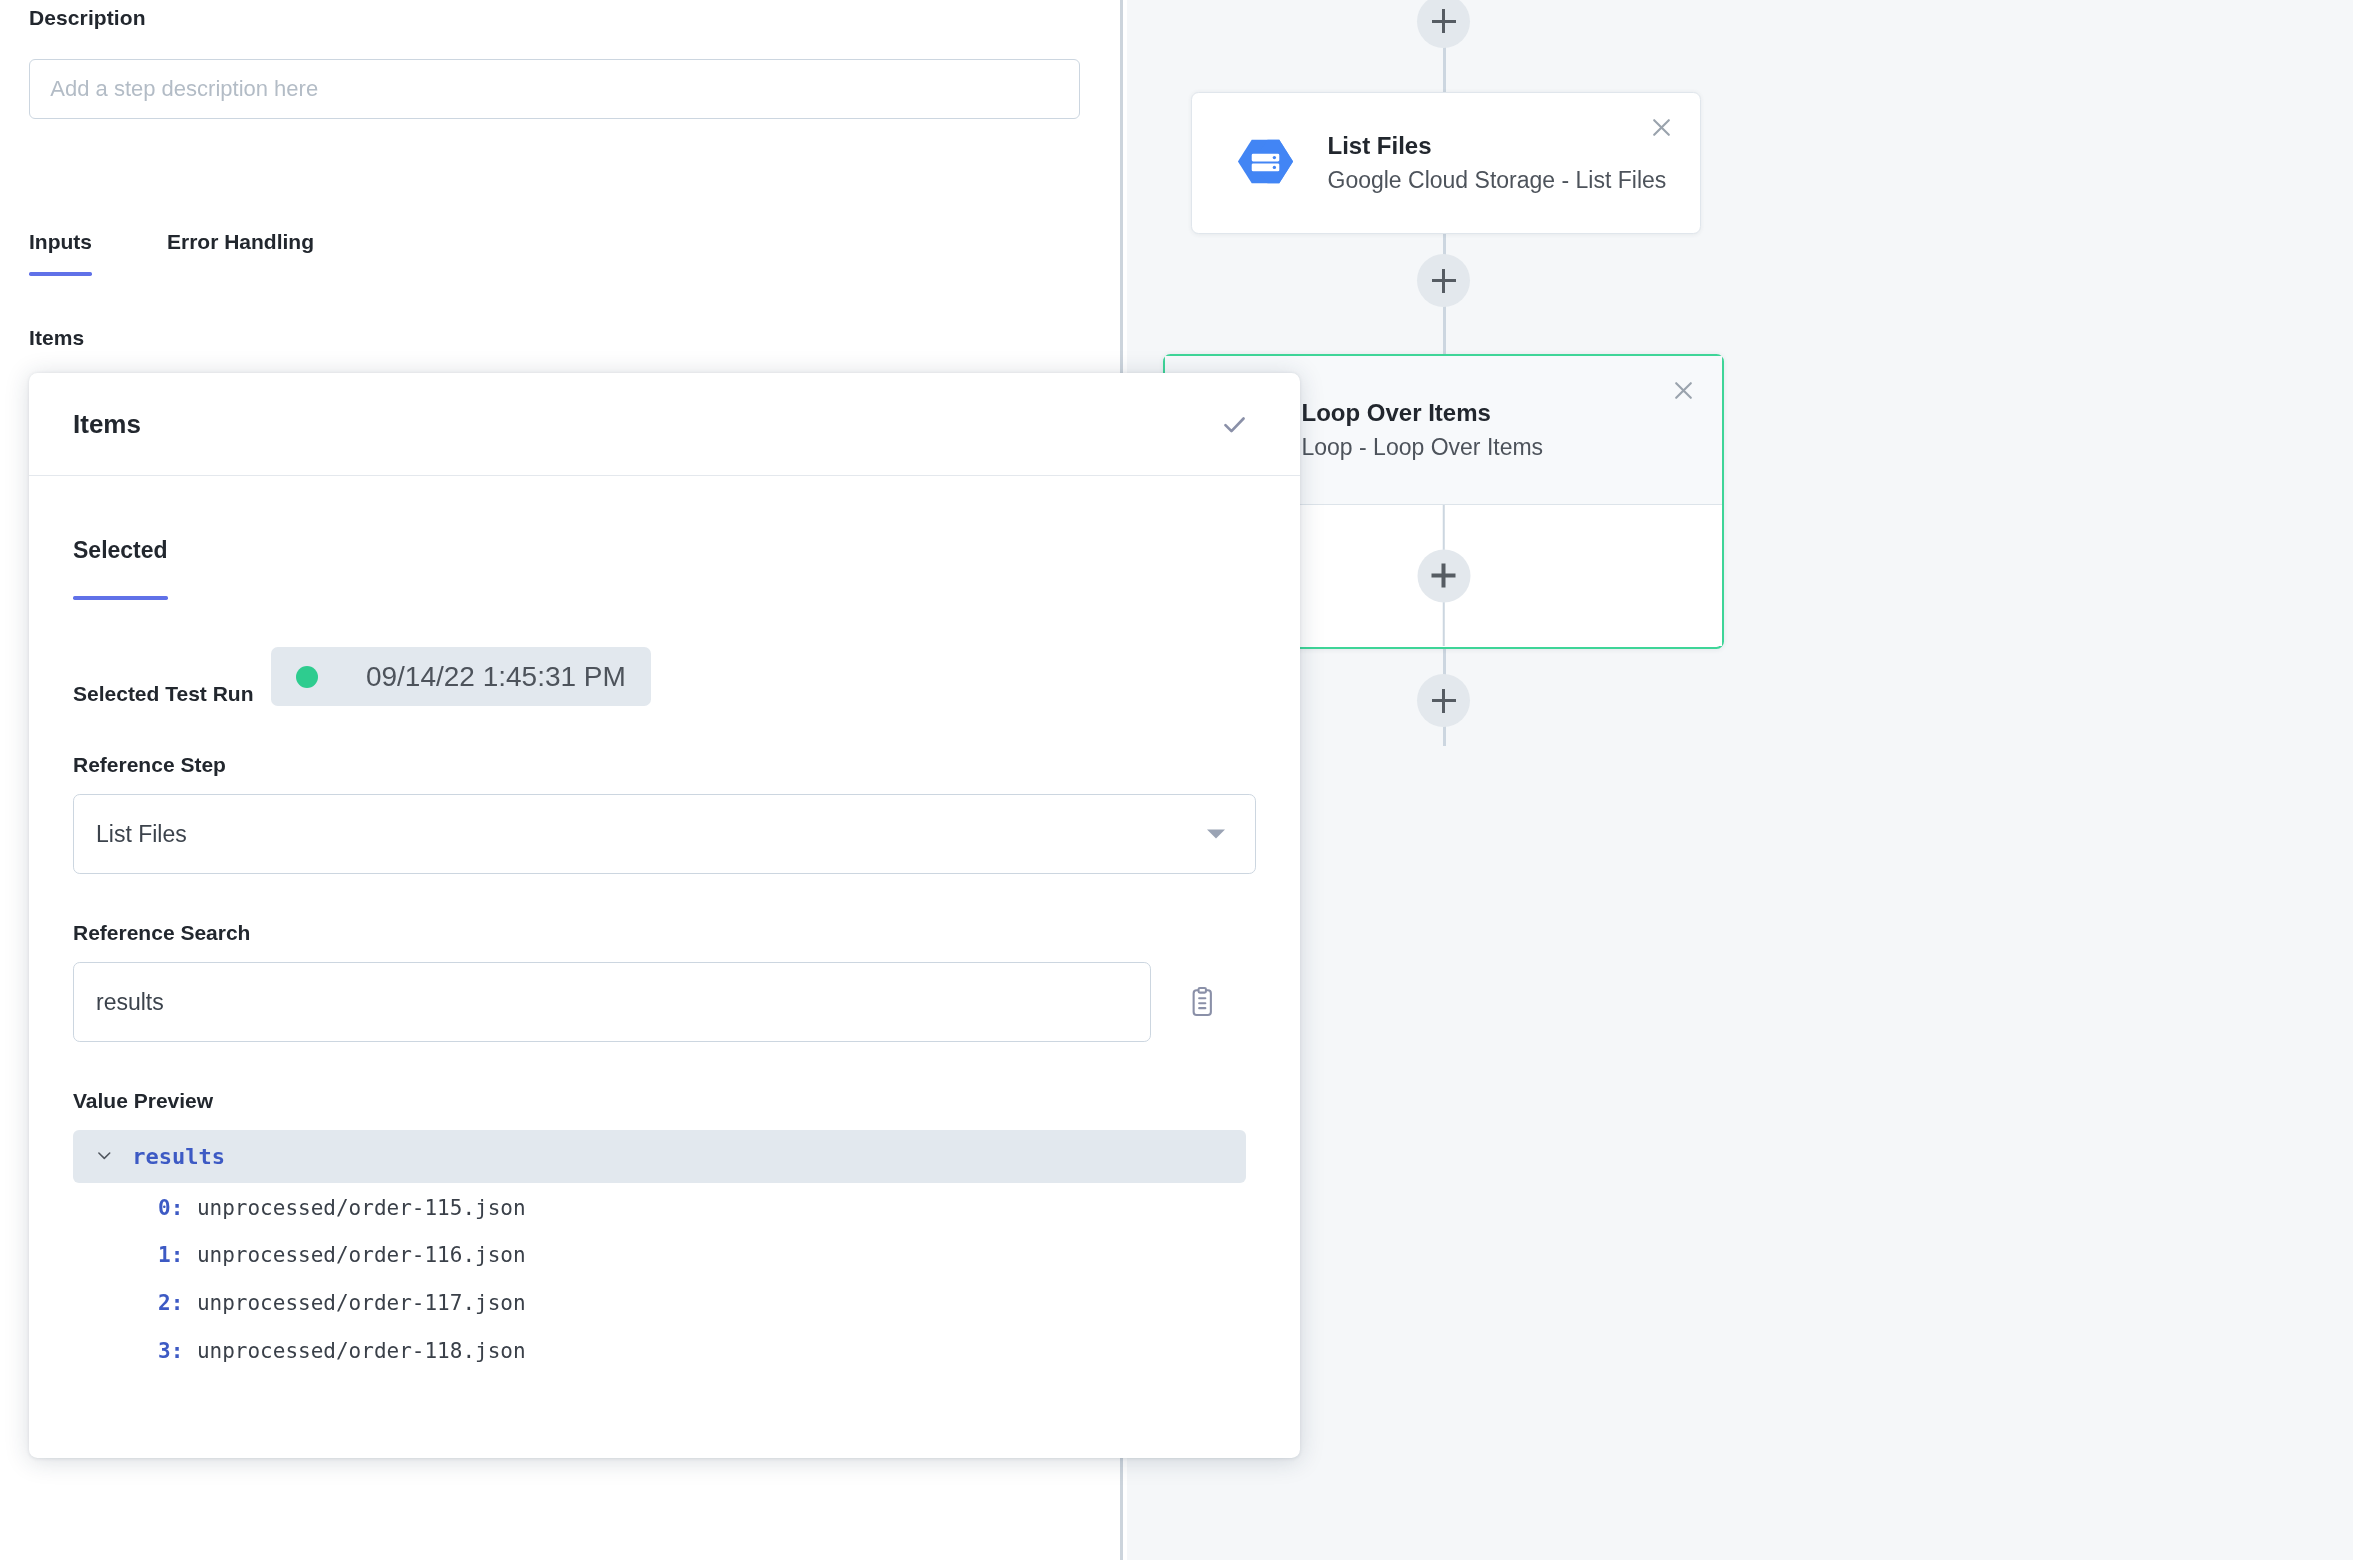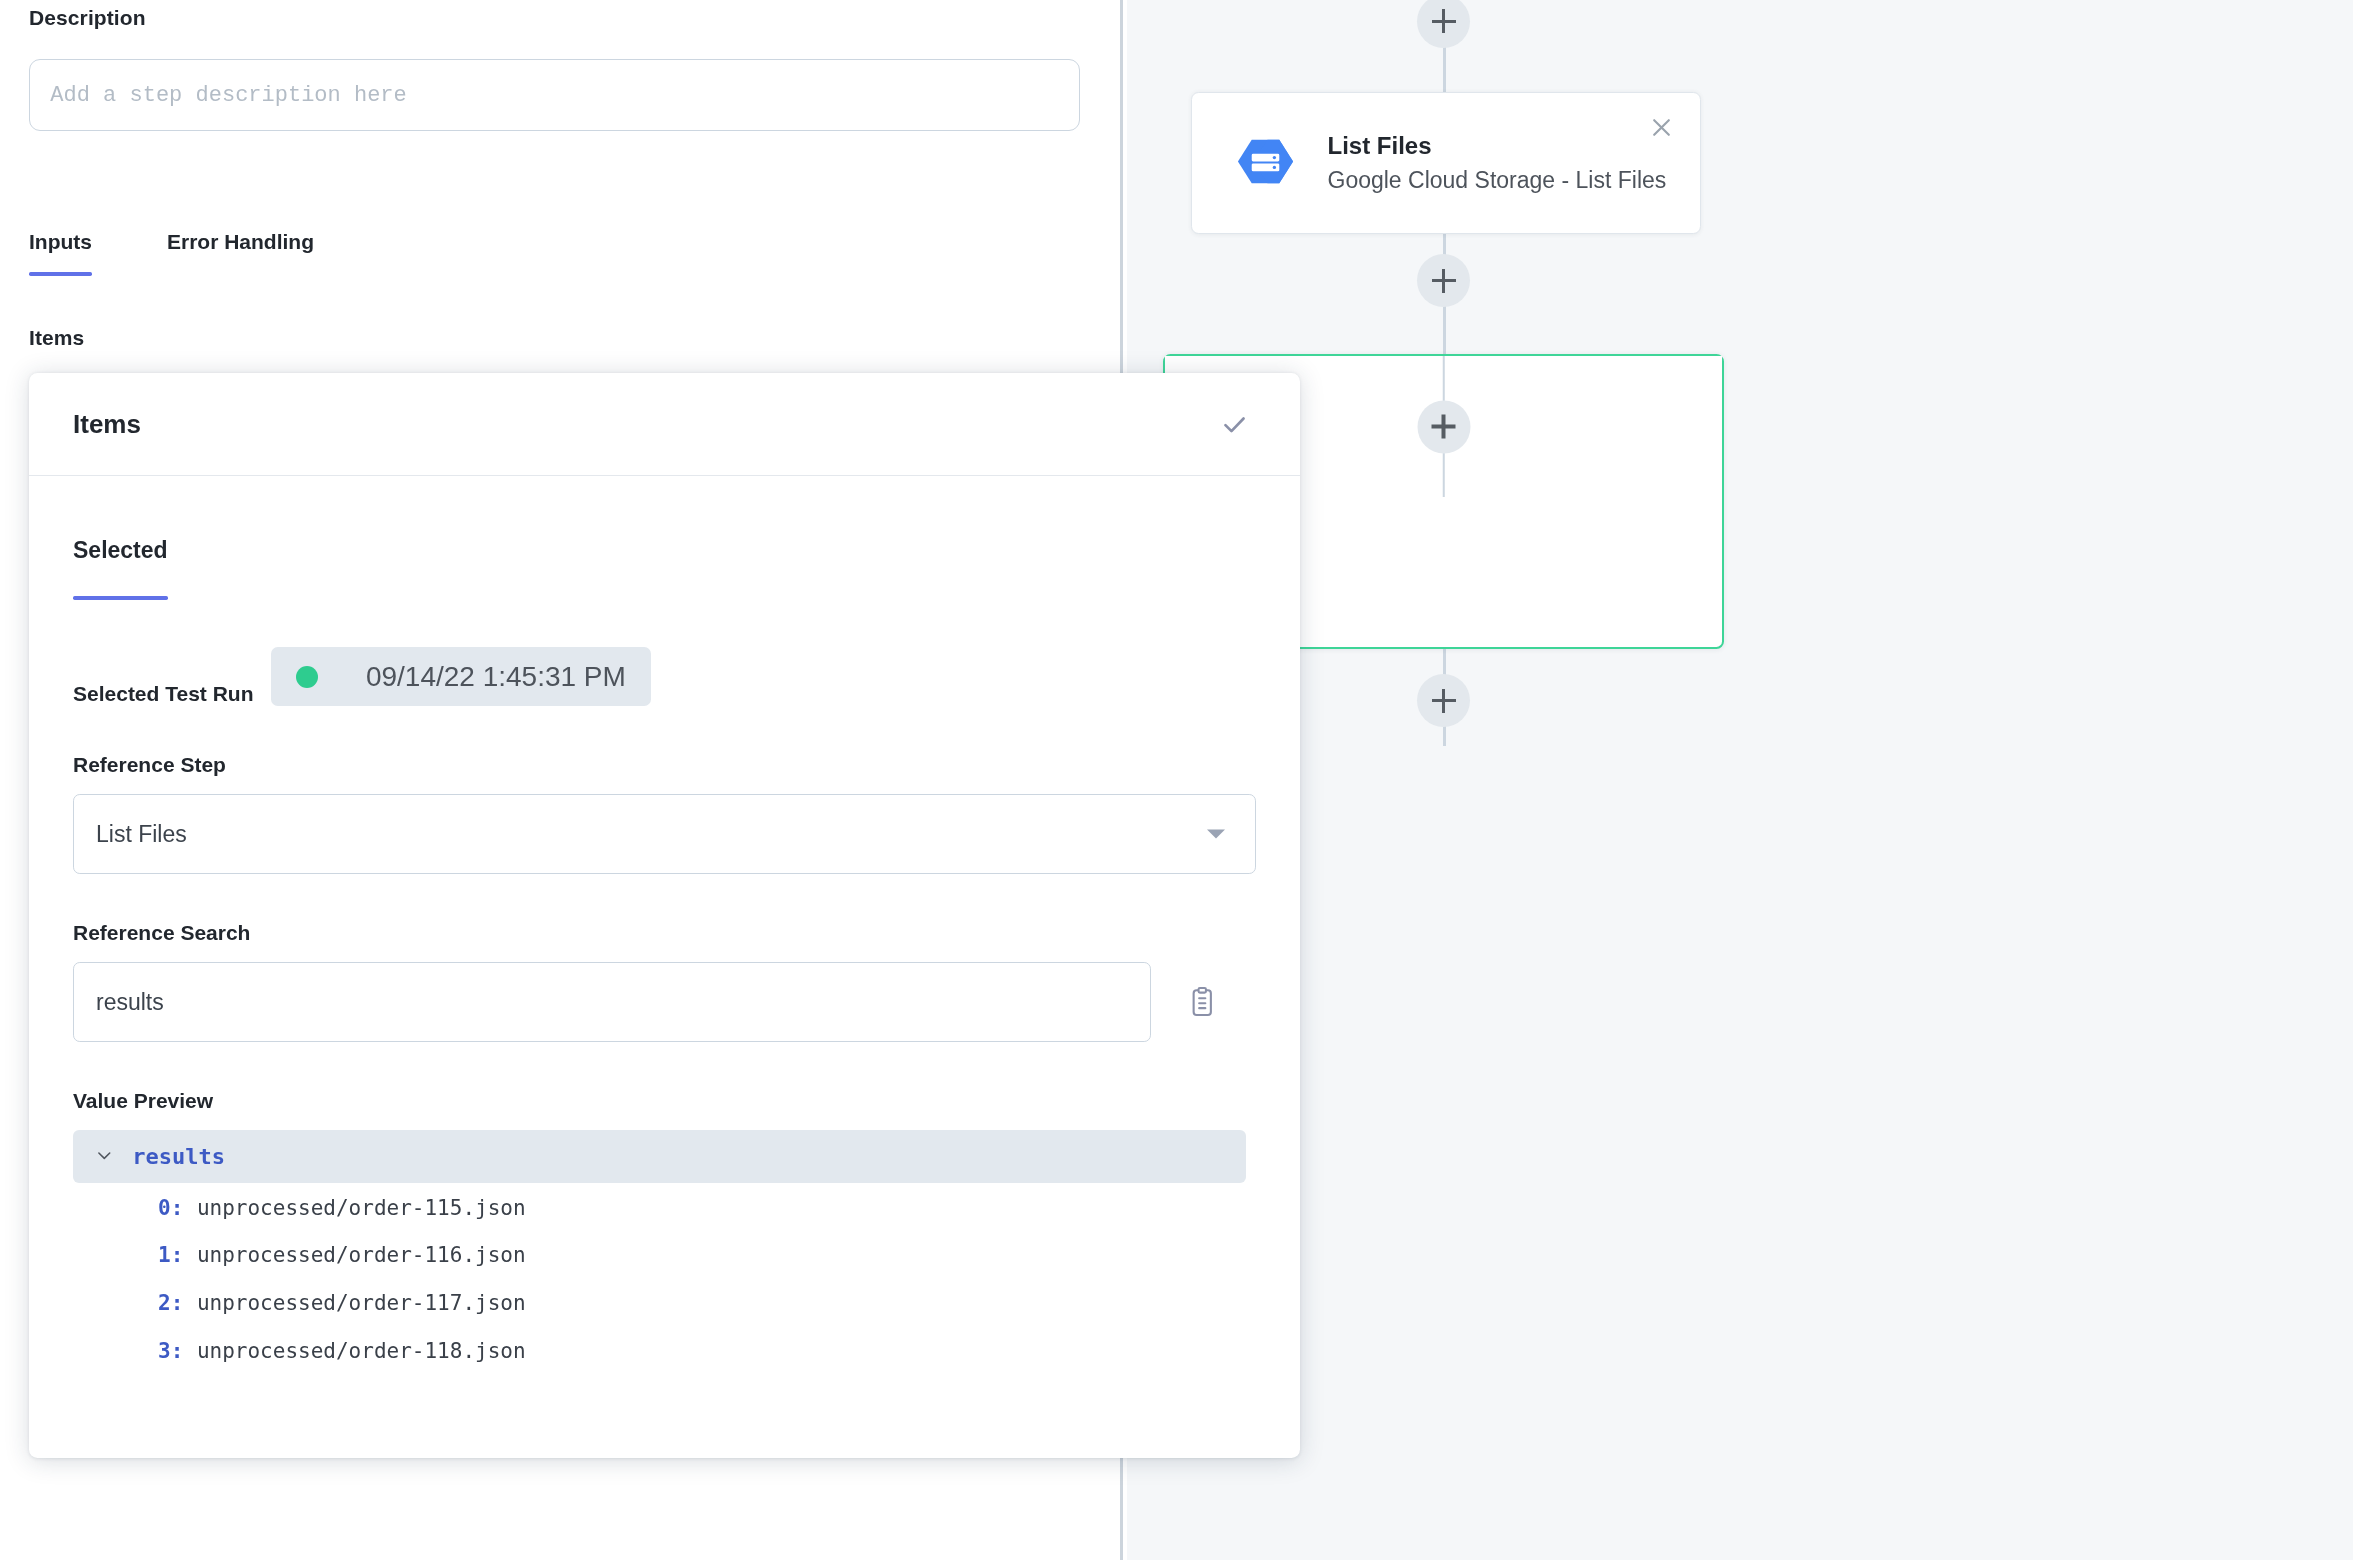--- a/index.html
+++ b/index.html
@@ -36,26 +36,26 @@
 
   #description-label {
     position: absolute;
     left: 29px; top: 6px;
   }
 
   #description-input {
     position: absolute;
     left: 29px; top: 59px;
     width: 1051px;
-    height: 72px;
+    height: 60px;
     box-sizing: border-box;
     border: 1.7px solid #ccd6e0;
-    border-radius: 11px;
+    border-radius: 6px;
     background: #fff;
-    font-family: Liberation Mono, monospace;
+    font-family: Liberation Sans, sans-serif;
     font-size: 22px;
     color: #2b3138;
     padding: 8.5px 20.3px;
     outline: none;
   }
   #description-input::placeholder {
     color: #b3bcc6;
   }
 
   
@@ -552,20 +552,42 @@
     <div class="node-close">
       <svg width="27" height="27" viewBox="0 0 24 24">
         <path d="M5.5 5.5L18.5 18.5M18.5 5.5L5.5 18.5" stroke="#9aa3ad" stroke-width="1.9" stroke-linecap="round"></path>
       </svg>
     </div>
   </div>
 
   <div class="plus-btn" style="left:290px; top:254px;"></div>
 
   <div id="node-loop">
+    <div id="loop-header">
+      <div class="node-inner">
+        <div class="node-icon">
+          <svg width="64" height="64" viewBox="0 0 64 64">
+            <circle cx="32" cy="32" r="30" fill="#5A6BE5"></circle>
+            <path d="M19 34.5a13.5 13.5 0 0 1 20.4-11.6" stroke="#ffffff" stroke-width="4.4" stroke-linecap="round" fill="none"></path>
+            <path d="M45 29.5a13.5 13.5 0 0 1-20.4 11.6" stroke="#ffffff" stroke-width="4.4" stroke-linecap="round" fill="none"></path>
+            <polygon points="38,17 46,23.5 36.5,27.5" fill="#ffffff"></polygon>
+            <polygon points="26,47 18,40.5 27.5,36.5" fill="#ffffff"></polygon>
+          </svg>
+        </div>
+        <div>
+          <div class="node-title">Loop Over Items</div>
+          <div class="node-subtitle">Loop - Loop Over Items</div>
+        </div>
+      </div>
+      <div class="node-close">
+        <svg width="27" height="27" viewBox="0 0 24 24">
+          <path d="M5.5 5.5L18.5 18.5M18.5 5.5L5.5 18.5" stroke="#9aa3ad" stroke-width="1.9" stroke-linecap="round"></path>
+        </svg>
+      </div>
+    </div>
     <div id="loop-body">
       <div id="loop-body-connector"></div>
       <div class="plus-btn" id="loop-body-plus"></div>
       <svg id="loop-repeat-icon" viewBox="0 0 24 24" fill="none">
         <path d="M5 11a7 7 0 0 1 10.6-6" stroke="#2f343b" stroke-width="2" stroke-linecap="round"></path>
         <path d="M19 13a7 7 0 0 1-10.6 6" stroke="#2f343b" stroke-width="2" stroke-linecap="round"></path>
         <polygon points="14.2,2.4 18.2,5.6 13.6,7.4" fill="#2f343b"></polygon>
         <polygon points="9.8,21.6 5.8,18.4 10.4,16.6" fill="#2f343b"></polygon>
       </svg>
     </div>

